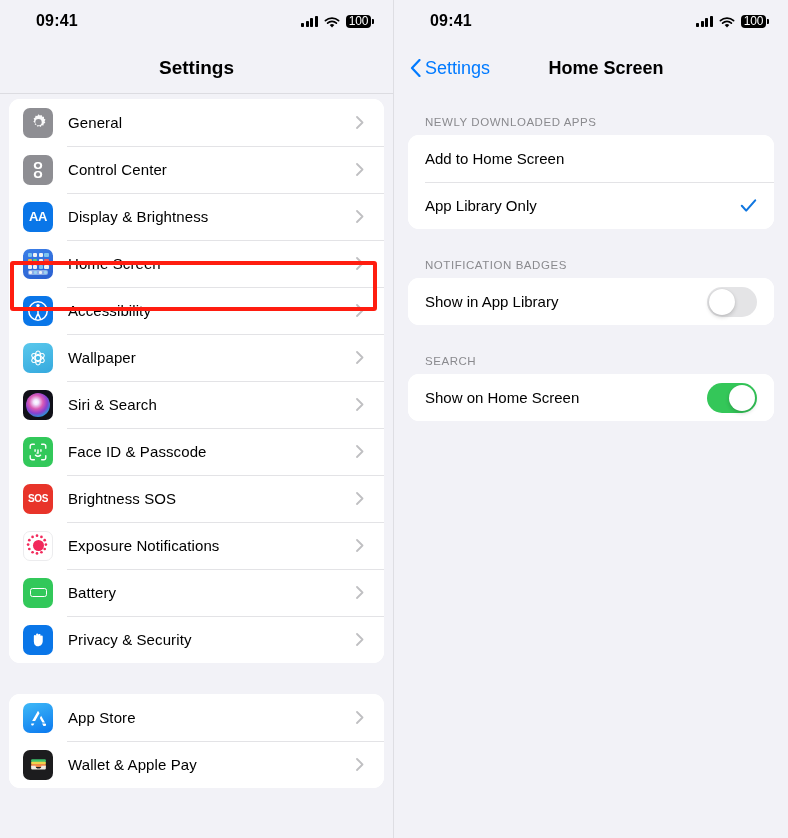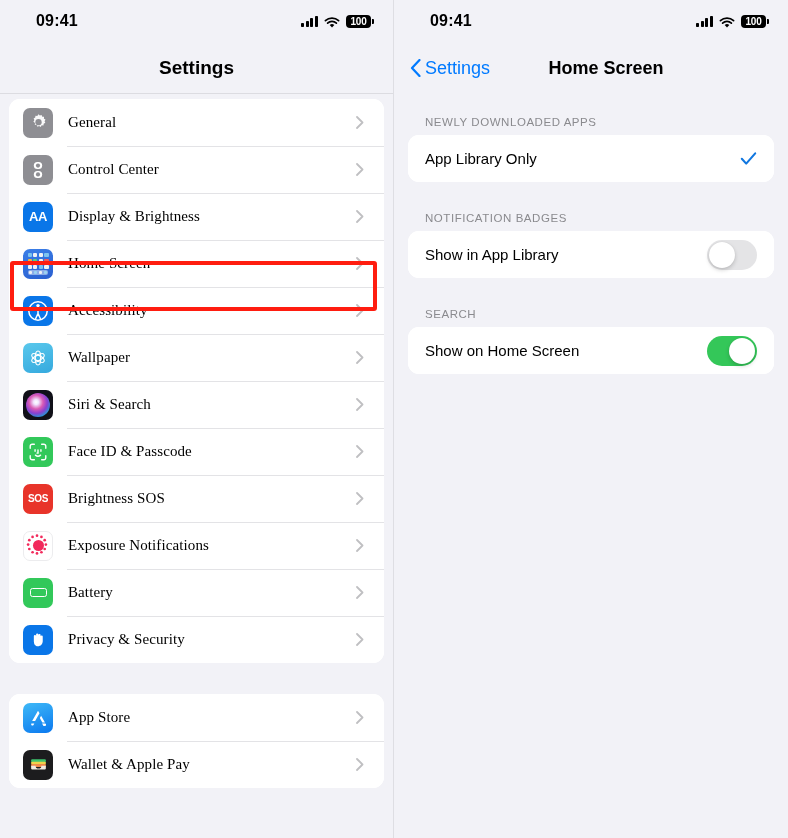--- a/index.html
+++ b/index.html
@@ -30,21 +30,21 @@
   .sb-right { display: flex; align-items: center; gap: 6px; }
   .sig { display: flex; align-items: flex-end; gap: 1.6px; height: 11px; }
   .sig i { width: 3px; background: #000; border-radius: .8px; display: block; }
   .sig i:nth-child(1){height:4px}.sig i:nth-child(2){height:6px}
   .sig i:nth-child(3){height:8.5px}.sig i:nth-child(4){height:11px}
   .wifi { width: 16px; height: 12px; position: relative; }
   .batt {
     width: 25px; height: 13px; background: #000; border-radius: 4px;
     display: flex; align-items: center; justify-content: center; position: relative;
   }
-  .batt span { color: #fff; font-size: 10px; font-weight: bold; letter-spacing: -.2px; }
+  .batt span { color: #fff; font-size: 12px; font-weight: normal; letter-spacing: -.2px; }
   .batt::after {
     content: ""; position: absolute; right: -3px; top: 4px;
     width: 2px; height: 5px; background: #000; border-radius: 0 1px 1px 0;
   }
 
   
   .navbar {
     height: 52px; display: flex; align-items: center;
     justify-content: center; position: relative;
   }
@@ -73,21 +73,20 @@
     height: 1px; background: #e3e3e6;
   }
   .ic {
     width: 30px; height: 30px; border-radius: 7px; flex: none;
     position: relative; overflow: hidden;
     display: flex; align-items: center; justify-content: center;
   }
   .row-label {
     margin-left: 15px; font-size: 15px; color: #000; flex: 1;
     letter-spacing: .1px;
-    font-family: Liberation Serif, serif;
   }
   .chev {
     width: 8px; height: 13px; margin-right: 20px; flex: none; opacity: .32;
   }
 
   
   .hl-box {
     position: absolute; left: 10px; top: 261px; width: 367px; height: 50px;
     border: 4px solid #ff1d10; border-radius: 3px; pointer-events: none; z-index: 5;
   }
@@ -450,20 +449,23 @@
         </svg>
         <span>Settings</span>
       </div>
       <div class="nav-title-r">Home Screen</div>
     </div>
 
     <div class="sec-block sb1">
       <div class="sec-head">NEWLY DOWNLOADED APPS</div>
       <div class="r-group">
         <div class="r-row">
+          <div class="r-label">Add to Home Screen</div>
+        </div>
+        <div class="r-row">
           <div class="r-label">App Library Only</div>
           <svg class="check" viewBox="0 0 17 17">
             <path d="M1.8 8.8l4.4 4.8L15.2 3.4" stroke="#1177e0" stroke-width="2.1" fill="none" stroke-linecap="round" stroke-linejoin="round"></path>
           </svg>
         </div>
       </div>
     </div>
 
     <div class="sec-block sb2">
       <div class="sec-head">NOTIFICATION BADGES</div>

